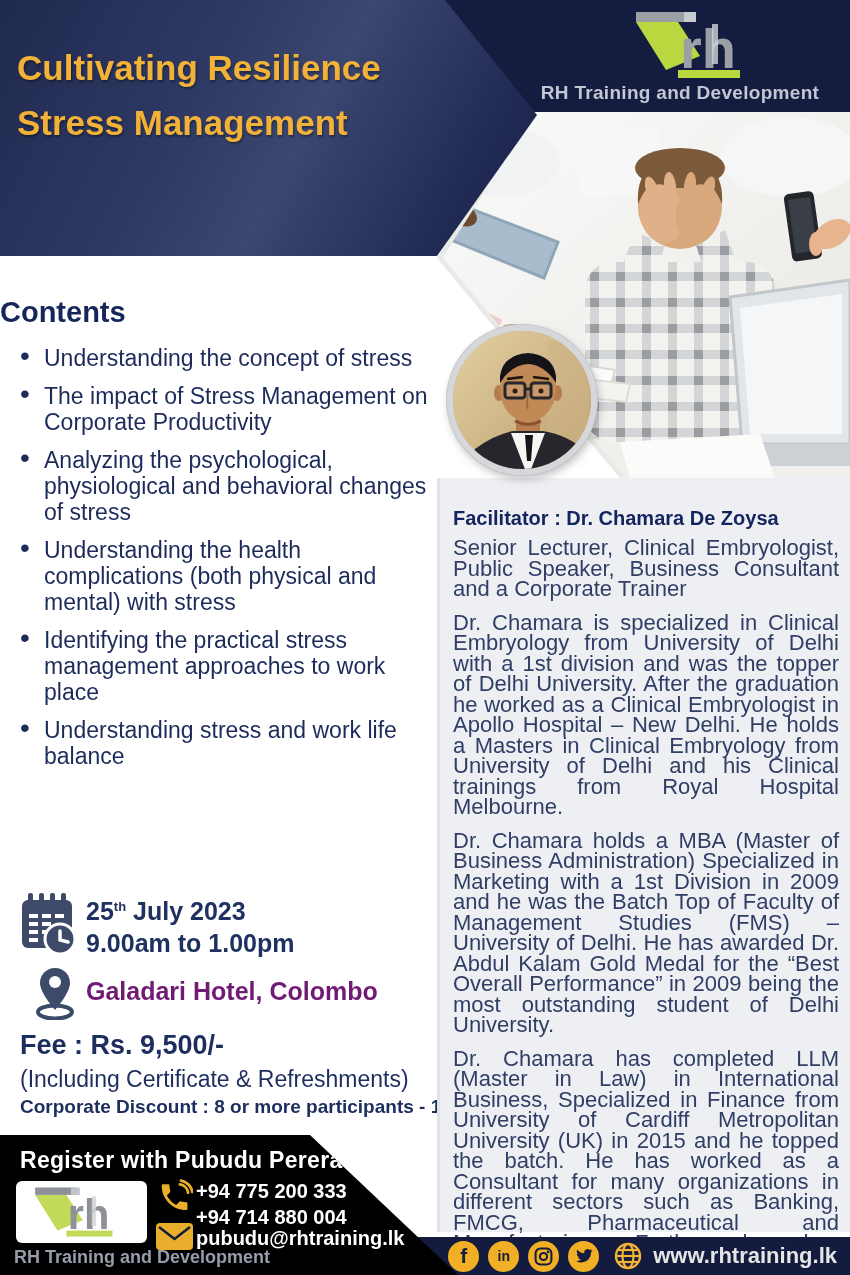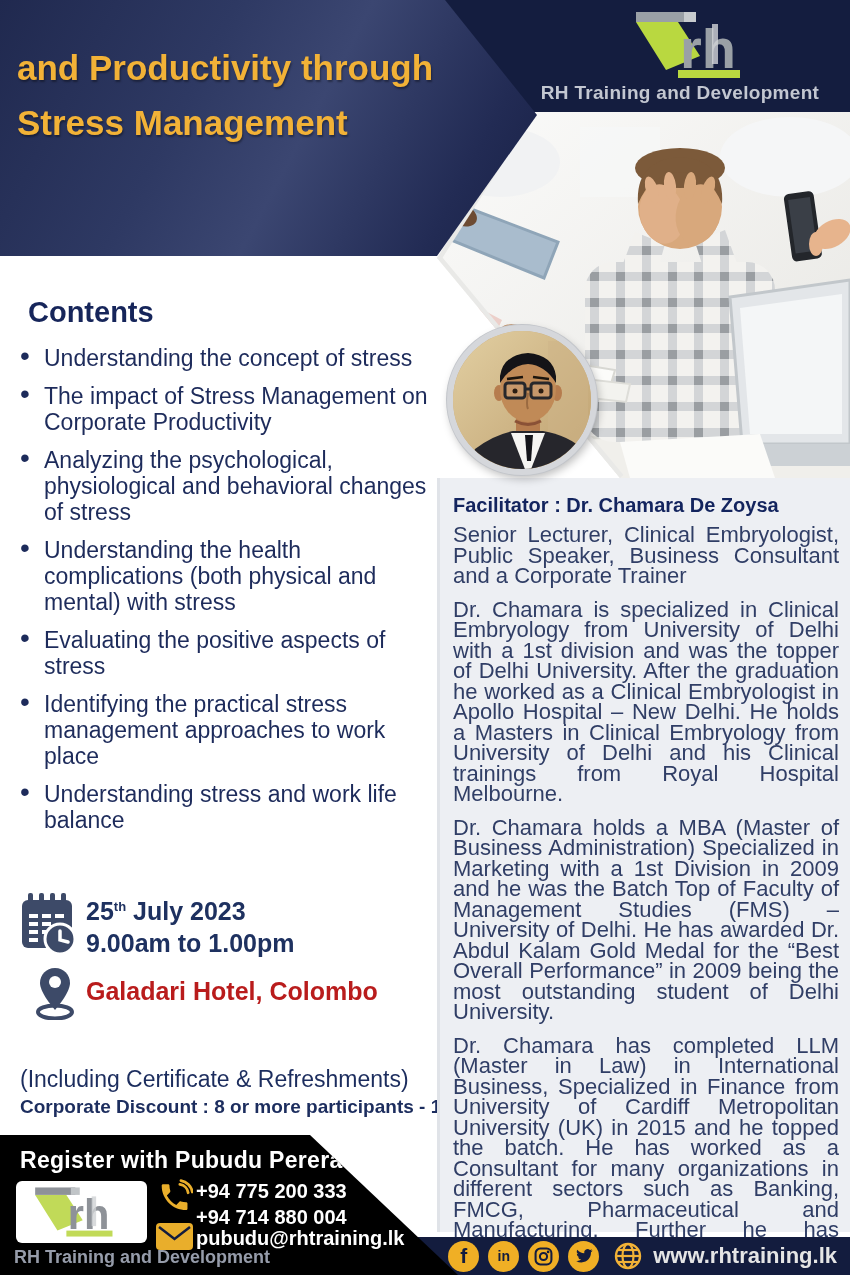--- a/index.html
+++ b/index.html
@@ -20,39 +20,39 @@
     text-shadow:1px 2px 2px rgba(0,0,0,.35);}
   .title span{display:block;}
   
   .photo-wrap{position:absolute;left:430px;top:112px;z-index:1;}
   
   .portrait{position:absolute;left:447px;top:325px;width:150px;height:150px;border-radius:50%;
     border:6px solid #d5d7db;box-shadow:0 0 0 1px #c2c5ca, 2px 4px 8px rgba(0,0,0,.25);
     overflow:hidden;z-index:4;background:#cdb183;}
   
   .left-col{position:absolute;left:0;top:296px;width:437px;}
-  .contents-heading{margin:0 0 0 28px;font-size:29px;font-weight:bold;color:#16255a;}
+  .contents-heading{margin:0 0 0 0;font-size:29px;font-weight:bold;color:#16255a;}
   .contents-list{margin:16px 0 12px 20px;padding:0;list-style:none;}
   .contents-list li{position:relative;padding-left:24px;margin-bottom:12px;
     font-size:23px;line-height:26px;color:#1d2b5b;}
   .contents-list li::before{content:"\2022";position:absolute;left:0;top:-2px;font-size:28px;color:#1d2b5b;}
   
   .icon-cal{position:absolute;left:22px;top:893px;}
   .date-line{position:absolute;left:86px;top:897px;font-size:25px;font-weight:bold;color:#1e3160;}
   .date-line sup{font-size:13px;}
   .time-line{position:absolute;left:86px;top:929px;font-size:25px;font-weight:bold;color:#1e3160;}
   .icon-pin{position:absolute;left:33px;top:966px;}
-  .venue-line{position:absolute;left:86px;top:977px;font-size:25px;font-weight:bold;color:#b91c1c;}
+  .venue-line{position:absolute;left:86px;top:977px;font-size:25px;font-weight:bold;color:#701a75;}
   .fee-line{position:absolute;left:20px;top:1030px;font-size:27px;font-weight:bold;color:#1c2d5e;}
   .fee-note{position:absolute;left:20px;top:1066px;font-size:23px;color:#1c2d5e;}
   .discount-line{position:absolute;left:20px;top:1096px;font-size:19px;font-weight:bold;color:#1c2d5e;}
   
   .right-panel{position:absolute;left:437px;top:478px;width:413px;height:754px;background:#edeff3;
     border-left:3px solid #e0e3e8;padding:16px 11px 0 13px;}
-  .fac-heading{margin:0 0 8px 0;font-size:20px;font-weight:bold;color:#13245e;}
+  .fac-heading{margin:13px 0 8px 0;font-size:20px;font-weight:bold;color:#13245e;}
   .right-panel p{margin:0 0 13px 0;font-size:22px;line-height:20.5px;color:#303e66;text-align:justify;}
   
   .footer-left{position:absolute;left:0;top:1135px;width:470px;height:140px;background:#000000;z-index:2;
     clip-path:polygon(0 0,310px 0,458px 140px,0 140px);}
   .register{position:absolute;left:20px;top:12px;font-size:23px;font-weight:bold;color:#ffffff;letter-spacing:.3px;}
   .logo-box{position:absolute;left:16px;top:46px;width:131px;height:62px;background:#ffffff;border-radius:6px;
     display:flex;align-items:center;justify-content:center;}
   .footer-brand{position:absolute;left:14px;top:112px;font-size:18px;font-weight:bold;color:#969caa;}
   .icon-phone{position:absolute;left:157px;top:44px;}
   .phones{position:absolute;left:196px;top:43px;font-size:20px;font-weight:bold;color:#ffffff;line-height:26px;}
@@ -150,21 +150,21 @@
         <polygon points="190,330 330,322 345,366 200,366" fill="#fbfbf9"></polygon>
 
         <line x1="100" y1="0" x2="7" y2="146" stroke="#e9e9e7" stroke-width="9"></line>
         <line x1="7" y1="146" x2="190" y2="366" stroke="#e9e9e7" stroke-width="9"></line>
       </g>
     </svg>
   </div>
 
   <div class="title-block">
     <div class="title">
-      <span>and Productivity through</span>
+      <span>Cultivating Resilience</span>
       <span>Stress Management</span>
     </div>
   </div>
 
   <div class="portrait">
     <svg width="150" height="150" viewBox="0 0 150 150">
       <defs>
         <linearGradient id="pBg" x1="0" y1="0" x2="1" y2="1">
           <stop offset="0" stop-color="#e2cfa2"></stop>
             <stop offset="1" stop-color="#bb9c6b"></stop>
@@ -192,21 +192,20 @@
     </svg>
   </div>
 
   <div class="left-col">
     <h2 class="contents-heading">Contents</h2>
     <ul class="contents-list">
       <li>Understanding the concept of stress</li>
       <li>The impact of Stress Management on Corporate Productivity</li>
       <li>Analyzing the psychological, physiological and behavioral changes of stress</li>
       <li>Understanding the health complications (both physical and mental) with stress</li>
-      <li>Evaluating the positive aspects of stress</li>
       <li>Identifying the practical stress management approaches to work place</li>
       <li>Understanding stress and work life balance</li>
     </ul>
   </div>
 
   <svg class="icon-cal" width="54" height="66" viewBox="0 0 54 66">
     <rect x="6" y="0" width="5" height="10" rx="2" fill="#3d4a68"></rect>
     <rect x="17" y="0" width="5" height="10" rx="2" fill="#3d4a68"></rect>
     <rect x="28" y="0" width="5" height="10" rx="2" fill="#3d4a68"></rect>
     <rect x="39" y="0" width="5" height="10" rx="2" fill="#3d4a68"></rect>
@@ -230,20 +229,21 @@
   </div>
   <div class="time-line">9.00am to 1.00pm</div>
 
   <svg class="icon-pin" width="44" height="54" viewBox="0 0 44 54">
     <ellipse cx="22" cy="46" rx="17" ry="6.5" fill="none" stroke="#3d4a68" stroke-width="4"></ellipse>
     <path d="M22,2 C13,2 7,9 7,17 C7,27 22,44 22,44 C22,44 37,27 37,17 C37,9 31,2 22,2 Z" fill="#3d4a68"></path>
     <circle cx="22" cy="16" r="6" fill="#ffffff"></circle>
   </svg>
   <div class="venue-line">Galadari Hotel, Colombo</div>
 
+  <div class="fee-line">Fee : Rs. 9,500/-</div>
   <div class="fee-note">(Including Certificate &amp; Refreshments)</div>
   <div class="discount-line">Corporate Discount : 8 or more participants - 10%</div>
 
   <div class="right-panel">
     <h3 class="fac-heading">Facilitator : Dr. Chamara De Zoysa</h3>
     <p>Senior Lecturer, Clinical Embryologist, Public Speaker, Business Consultant and a Corporate Trainer</p>
     <p>Dr. Chamara is specialized in Clinical Embryology from University of Delhi with a 1st division and was the topper of Delhi University. After the graduation he worked as a Clinical Embryologist in Apollo Hospital – New Delhi. He holds a Masters in Clinical Embryology from University of Delhi and his Clinical trainings from Royal Hospital Melbourne.</p>
     <p>Dr. Chamara holds a MBA (Master of Business Administration) Specialized in Marketing with a 1st Division in 2009 and he was the Batch Top of Faculty of Management Studies (FMS) – University of Delhi. He has awarded Dr. Abdul Kalam Gold Medal for the “Best Overall Performance” in 2009 being the most outstanding student of Delhi University.</p>
     <p>Dr. Chamara has completed LLM (Master in Law) in International Business, Specialized in Finance from University of Cardiff Metropolitan University (UK) in 2015 and he topped the batch. He has worked as a Consultant for many organizations in different sectors such as Banking, FMCG, Pharmaceutical and Manufacturing. Further he has delivered guest lectures for many organizations including leading Government/State Universities in Sri Lanka and abroad. He has trained over 5,000 and have conducted more than 100 Seminars, training programmes and workshops.</p>
   </div>

